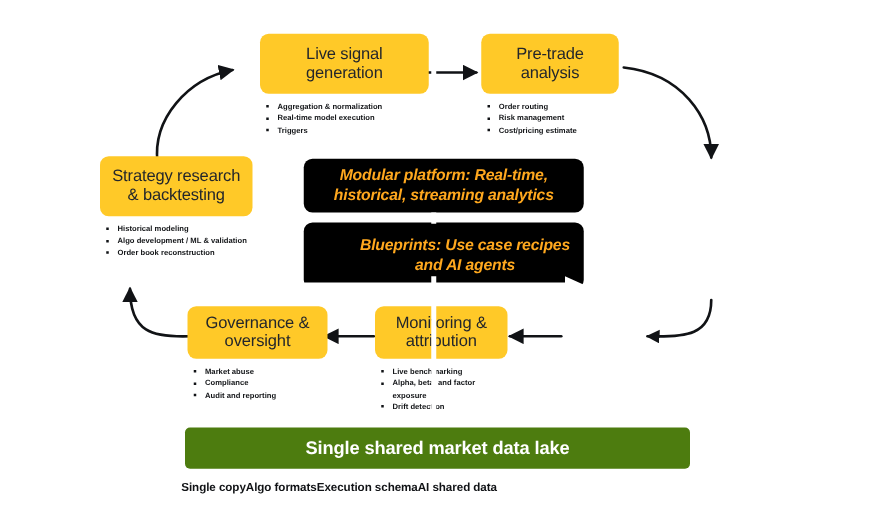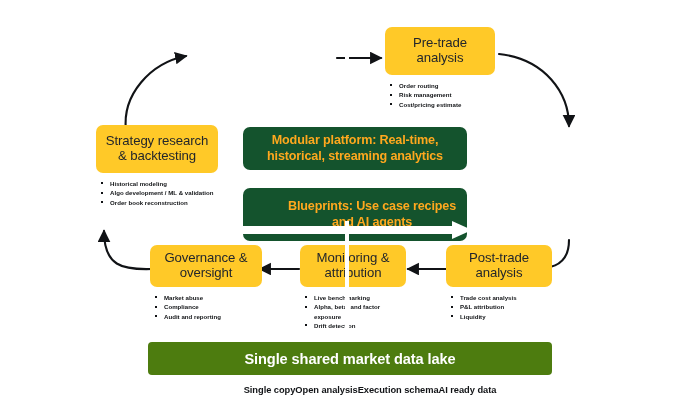--- a/index.html
+++ b/index.html
@@ -50,30 +50,31 @@
     position: absolute;
     left: 1px; top: 3.4px;
     width: 2.1px; height: 2.1px;
     background: #111316;
   }
 
   
   .plaque {
     position: absolute;
     z-index: 4;
-    background: #14532d;
+    background: #000000;
     border-radius: 7px;
     display: flex; align-items: center; justify-content: center;
     text-align: center;
     color: #FFA81E;
     font-size: 12.6px;
     font-weight: 700;
     line-height: 1.2;
     letter-spacing: -0.15px;
     padding: 4px 10px;
+    font-style: italic;
   }
 
   
   .lake {
     position: absolute;
     z-index: 6;
     background: #4d7c0f;
     border-radius: 4px;
     display: flex; align-items: center; justify-content: center;
     color: #ffffff;
@@ -81,21 +82,21 @@
     font-weight: bold;
     letter-spacing: -0.1px;
   }
 
   
   .footer {
     position: absolute;
     z-index: 6;
     display: flex;
     left: 145px; top: 385px; width: 450px;
-    justify-content: center;
+    justify-content: flex-start;
   }
   .footer span {
     font-size: 9.3px;
     font-weight: bold;
     color: #111316;
     letter-spacing: -0.05px;
     white-space: nowrap;
   }
 </style>
 </head>
@@ -121,31 +122,39 @@
 
     <path d="M569,240 C569,268 549,270 518,269" fill="none" stroke="#111316" stroke-width="2.1" stroke-linecap="round" marker-end="url(#ah-black-sm)"></path>
 
     <path d="M449,269 L408,269" fill="none" stroke="#111316" stroke-width="2.1" stroke-linecap="round" marker-end="url(#ah-black)"></path>
 
     <path d="M299,269 L260,269" fill="none" stroke="#111316" stroke-width="2.1" stroke-linecap="round" marker-end="url(#ah-black)"></path>
 
     <path d="M152,269 C122,270 104,266 104,231" fill="none" stroke="#111316" stroke-width="2.1" stroke-linecap="round" marker-end="url(#ah-black)"></path>
   </svg>
 
+  <div class="node" style="left:208px; top:27px; width:135px;">
+    <div class="node-box" style="height:48px;">Live signal generation</div>
+    <ul class="node-bullets">
+      <li>Aggregation &amp; normalization</li>
+      <li>Real-time model execution</li>
+      <li>Triggers</li>
+    </ul>
+  </div>
 
   <div class="node" style="left:385px; top:27px; width:110px;">
     <div class="node-box" style="height:48px;">Pre-trade analysis</div>
     <ul class="node-bullets">
       <li>Order routing</li>
       <li>Risk management</li>
       <li>Cost/pricing estimate</li>
     </ul>
   </div>
 
-  <div class="node" style="left:96px; top:125px; width:122px;">
+  <div class="node" style="left:80px; top:125px; width:122px;">
     <div class="node-box" style="height:48px;">Strategy research &amp; backtesting</div>
     <ul class="node-bullets">
       <li>Historical modeling</li>
       <li>Algo development / ML &amp; validation</li>
       <li>Order book reconstruction</li>
     </ul>
   </div>
 
 
   <div class="node" style="left:150px; top:245px; width:112px;">
@@ -159,32 +168,24 @@
 
   <div class="node" style="left:300px; top:245px; width:106px;">
     <div class="node-box" style="height:42px;">Monitoring &amp; attribution</div>
     <ul class="node-bullets">
       <li>Live benchmarking</li>
       <li>Alpha, beta, and factor exposure</li>
       <li>Drift detection</li>
     </ul>
   </div>
 
-  <div class="node" style="left:446px; top:245px; width:106px;">
-    <div class="node-box" style="height:42px;">Post-trade analysis</div>
-    <ul class="node-bullets">
-      <li>Trade cost analysis</li>
-      <li>P&amp;L attribution</li>
-      <li>Liquidity</li>
-    </ul>
-  </div>
 
   <div class="plaque" style="left:243px; top:127px; width:224px; height:43px;">Modular platform: Real-time, historical, streaming analytics</div>
 
-  <div class="plaque" style="left:243px; top:188px; width:224px; height:53px;padding-left:44px;">Blueprints: Use case recipes and AI agents</div>
+  <div class="plaque" style="left:243px; top:178px; width:224px; height:53px;padding-left:44px;">Blueprints: Use case recipes and AI agents</div>
 
   <svg class="layer lines-white" viewBox="0 0 700 420">
 
     <line x1="347" y1="22" x2="347" y2="126" stroke="#FFFFFF" stroke-width="4"></line>
 
     <line x1="347" y1="170" x2="347" y2="179" stroke="#FFFFFF" stroke-width="4"></line>
 
     <line x1="347" y1="221" x2="347" y2="340" stroke="#FFFFFF" stroke-width="4"></line>
 
     <g>
@@ -195,18 +196,18 @@
     <line x1="78" y1="350" x2="152" y2="350" stroke="#FFFFFF" stroke-width="3"></line>
     <line x1="548" y1="350" x2="622" y2="350" stroke="#FFFFFF" stroke-width="3"></line>
   </svg>
 
   <div class="lake" style="left:148px; top:342px; width:404px; height:33px;">
     <span>Single shared market data lake</span>
   </div>
 
   <div class="footer">
     <span>Single copy</span>
-    <span>Open analysis</span>
+    <span>Algo formats</span>
     <span>Execution schema</span>
-    <span>AI ready data</span>
+    <span>AI shared data</span>
   </div>
 
 </div>
 
 </body></html>

